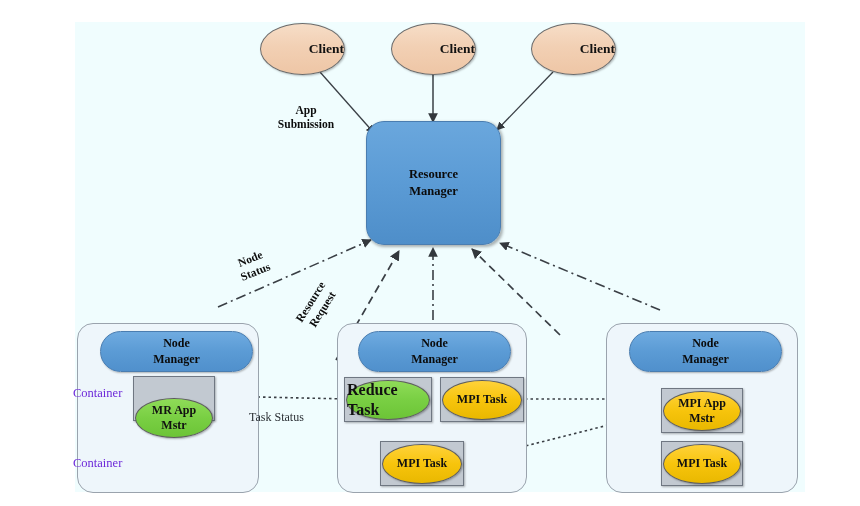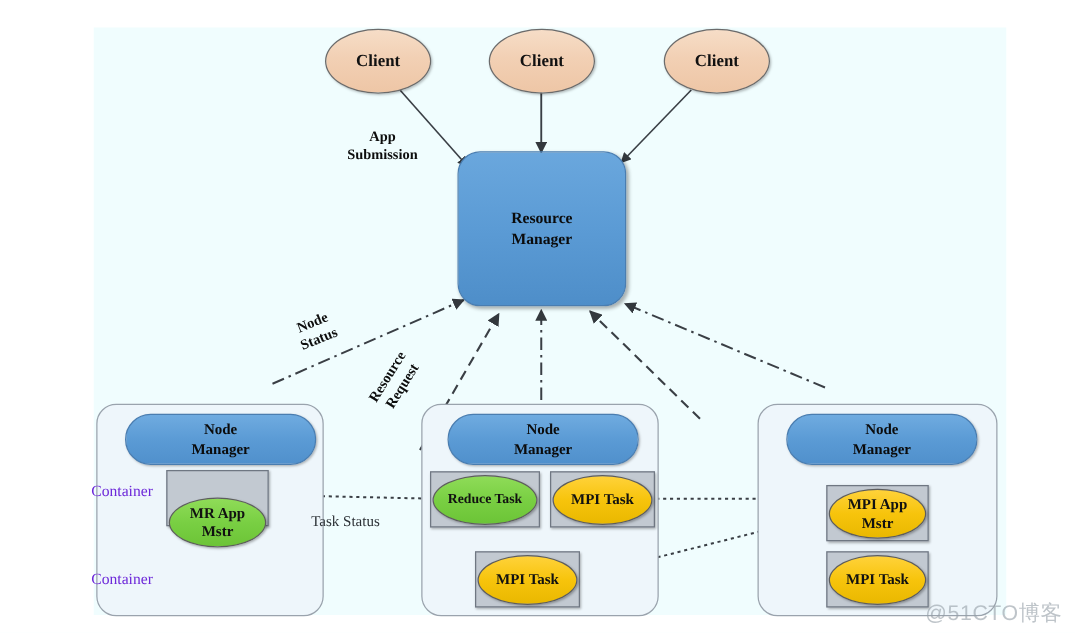--- a/index.html
+++ b/index.html
@@ -35,21 +35,21 @@
     position: absolute;
     box-sizing: border-box;
   }
   
   .client {
     border-radius: 50%;
     background: linear-gradient(to bottom, #f6ddc7 0%, #f2d0b4 45%, #eec6a6 100%);
     border: 1.2px solid #6b6b6b;
     display: flex;
     align-items: center;
-    justify-content: center;
+    justify-content: flex-end;
     font-weight: bold;
     font-size: 13.5px;
     color: #111;
     box-shadow: 1px 1px 2px rgba(0,0,0,0.25);
   }
   
   .rm {
     border-radius: 18px;
     background: linear-gradient(to bottom, #6aa7dd 0%, #5b9bd5 50%, #4e8ec9 100%);
     border: 1.2px solid #4a7db0;
@@ -223,21 +223,21 @@
   <div class="plain-label" style="left:73px; top:456px;">Container</div>
 
   <div class="node-abs nodegroup" style="left:337px; top:323px; width:190px; height:170px;"></div>
 
   <div class="node-abs nm" style="left:358px; top:331px; width:153px; height:41px;">
     <span>Node</span>
     <span>Manager</span>
   </div>
 
   <div class="node-abs cbox" style="left:344px; top:377px; width:88px; height:45px;">
-    <div class="task green" style="width:82px; height:38px; font-size:11px;">
+    <div class="task green" style="width:82px; height:38px; font-size:16px;">
       <span>Reduce Task</span>
     </div>
   </div>
 
   <div class="node-abs cbox" style="left:440px; top:377px; width:84px; height:45px;">
     <div class="task yellow" style="width:78px; height:38px;">
       <span>MPI Task</span>
     </div>
   </div>
 
@@ -271,14 +271,13 @@
 Submission</div>
 
   <div class="rot-label" style="left:222px; top:252px; width:62px; transform:rotate(-22deg); transform-origin:center;">Node
 Status</div>
 
   <div class="rot-label" style="left:278px; top:292px; width:78px; transform:rotate(-58deg); transform-origin:center;">Resource
 Request</div>
 
   <div class="plain-label" style="left:249px; top:410px; font-size:12px; color:#2c3136;">Task Status</div>
 
-  <div class="watermark">@51CTO博客</div>
 </div>
 
 </body></html>

